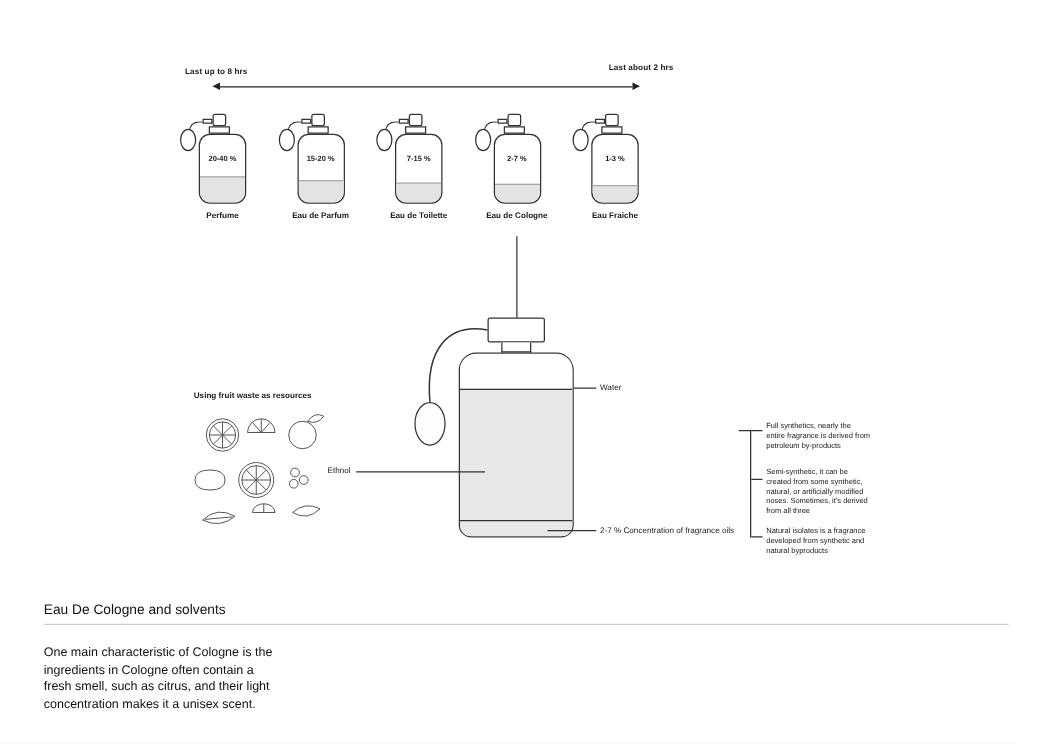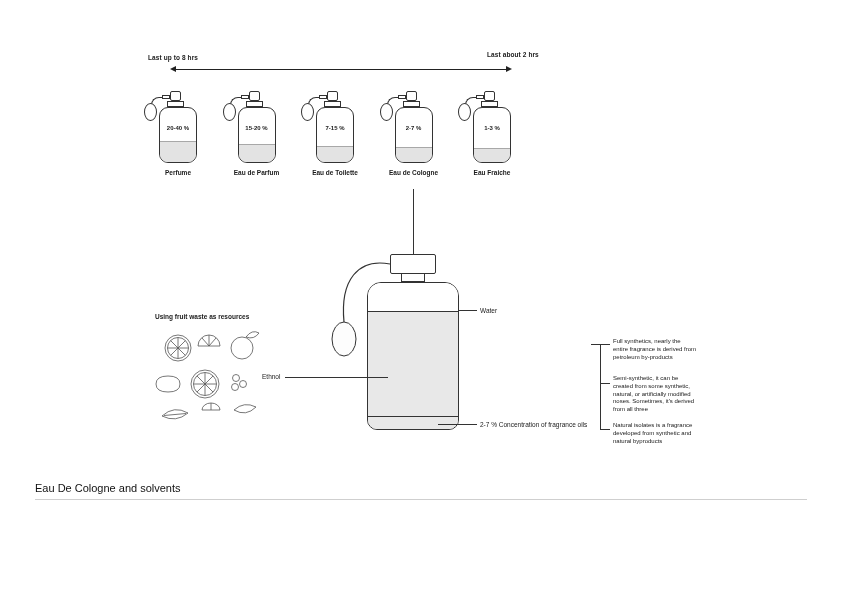--- a/index.html
+++ b/index.html
@@ -233,14 +233,18 @@
   <div class="abs tick" style="left:601px; top:344px;"></div>
   <div class="abs tick" style="left:601px; top:383px;"></div>
   <div class="abs tick" style="left:601px; top:429px;"></div>
 
   <div class="note" style="top:338px;">Full synthetics, nearly the entire fragrance is derived from petroleum by-products</div>
   <div class="note" style="top:375px;">Semi-synthetic, it can be created from some synthetic, natural, or artificially modified noses. Sometimes, it's derived from all three</div>
   <div class="note" style="top:422px;">Natural isolates is a fragrance developed from synthetic and natural byproducts</div>
 
   <div class="abs footer-heading">Eau De Cologne and solvents</div>
   <div class="abs footer-divider"></div>
+  <div class="abs footer-paragraph">One main characteristic of Cologne is the
+ingredients in Cologne often contain a
+fresh smell, such as citrus, and their light
+concentration makes it a unisex scent.</div>
 
 </div>
 
 </body></html>

